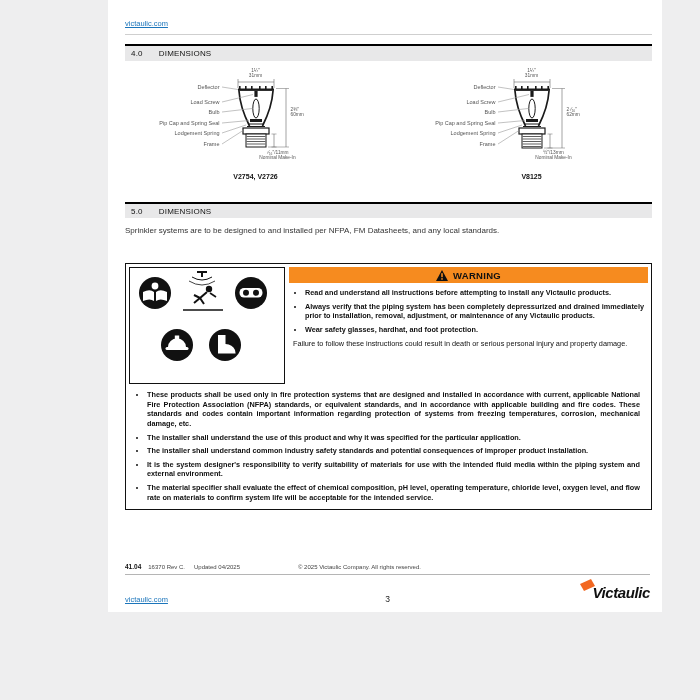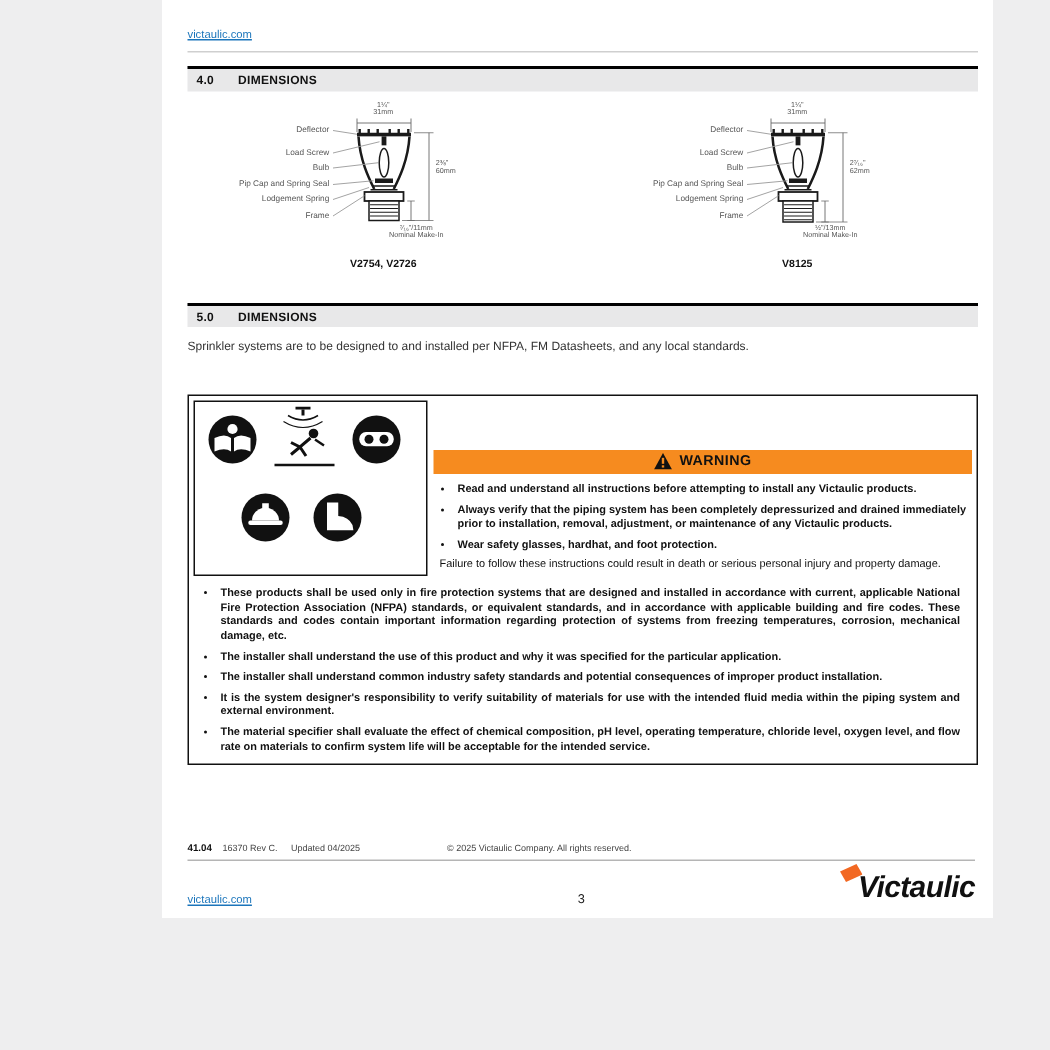--- a/index.html
+++ b/index.html
@@ -8,21 +8,21 @@
   .page { position:relative; width:554px; height:612px; margin-left:108px; background:#fff; overflow:hidden; }
 
   
   .header-band { margin:0 10px 0 17px; padding:12px 0 4px; border-bottom:1px solid #cfcfcf; }
   .toplink { font-size:7.5px; color:#1b75bb; text-decoration:underline; cursor:pointer; }
 
   .content { margin:0 10px 0 17px; }
 
   
   .sec-head { margin-top:9px; border-top:2px solid #000; background:#e8e8e9; padding:3px 6px 2.5px; display:flex; gap:16px; }
-  .sec-head span { font-size:8px; font-weight:bold; letter-spacing:.2px; }
+  .sec-head span { font-size:8px; font-weight:normal; letter-spacing:.2px; }
 
   
   .diagrams-row { display:flex; justify-content:center; gap:26px; margin:8px 0 3px; }
   .diagram { position:relative; width:250px; height:124px; }
   .diagram svg { position:absolute; left:0; top:0; }
   .dlabel { position:absolute; right:156px; transform:translateY(-50%); font-size:5.5px; color:#555; white-space:nowrap; }
   .dim-top { position:absolute; left:130px; top:-1px; transform:translateX(-50%); font-size:4.8px; line-height:1.15; text-align:center; color:#555; }
   .dim-side { position:absolute; left:165px; top:38px; font-size:4.8px; line-height:1.15; color:#555; }
   .dim-makein { position:absolute; left:152px; top:81px; transform:translateX(-50%); font-size:4.8px; line-height:1.2; text-align:center; color:#555; white-space:nowrap; }
   .caption { position:absolute; left:130px; top:104px; transform:translateX(-50%); font-size:7px; font-weight:bold; color:#111; white-space:nowrap; }
@@ -33,42 +33,42 @@
   
   .warn-box { margin-top:7px; border:1.3px solid #111; padding:3px; }
   .warn-top { display:flex; gap:4px; align-items:stretch; }
   .icons-panel { position:relative; width:156px; min-height:117px; border:1.2px solid #111; flex:none; background:#fff; }
   .icons-panel svg { position:absolute; }
   .ic-manual { left:8px; top:8px; }
   .ic-fall { left:50px; top:3px; }
   .ic-goggles { left:104px; top:8px; }
   .ic-hardhat { left:30px; top:60px; }
   .ic-boots { left:78px; top:60px; }
-  .warn-right { flex:1; display:flex; flex-direction:column;justify-content:flex-end; }
+  .warn-right { flex:1; display:flex; flex-direction:column; }
   .warn-banner { height:16px; background:#f68b1f; display:flex; align-items:center; justify-content:center; gap:5px; }
   .warn-banner .wtitle { font-size:9.5px; font-weight:bold; color:#111; letter-spacing:.3px; }
   .wbullets { margin:5px 4px 0 2px; padding-left:14px; }
   .wbullets li, .nbullets li { font-size:7.3px; font-weight:bold; line-height:1.32; margin-bottom:4px; text-align:justify; }
   .warn-failure { font-size:7.3px; font-weight:normal; line-height:1.32; margin:0 4px 3px 4px; text-align:justify; }
   .nbullets { margin:6px 8px 0 2px; padding-left:16px; }
   .notice-failure { font-size:7.3px; font-weight:bold; line-height:1.32; margin:2px 8px 3px 4px; text-align:justify; }
 
   
   .footer { position:absolute; left:17px; right:12px; bottom:8px; }
   .meta-row { display:flex; align-items:baseline; font-size:6px; color:#444; }
   .doc-number { font-weight:bold; font-size:6.5px; color:#111; }
   .revision { margin-left:7px; }
   .updated { margin-left:9px; }
   .copyright { margin-left:58px; }
   .foot-rule { border:0; border-top:1px solid #b5b5b5; margin:4px 0 7px; }
   .bottom-row { position:relative; display:flex; align-items:center; min-height:22px; }
   .bottomlink { font-size:7.5px; color:#1b75bb; text-decoration:underline; cursor:pointer; align-self:flex-end; }
   .page-num { position:absolute; left:50%; bottom:0; transform:translateX(-50%); font-size:8.5px; color:#222; }
   .logo { position:relative; margin-left:auto; padding-left:14px; }
-  .logo-text { font-size:20px; font-weight:bold; font-style:italic; letter-spacing:-0.4px; color:#101010; }
+  .logo-text { font-size:15px; font-weight:bold; font-style:italic; letter-spacing:-0.4px; color:#101010; }
   .logo-mark { position:absolute; left:2px; top:-5px; }
 </style>
 </head>
 <body>
 
 <div class="page">
 
   <div class="header-band">
     <a class="toplink">victaulic.com</a>
   </div>

